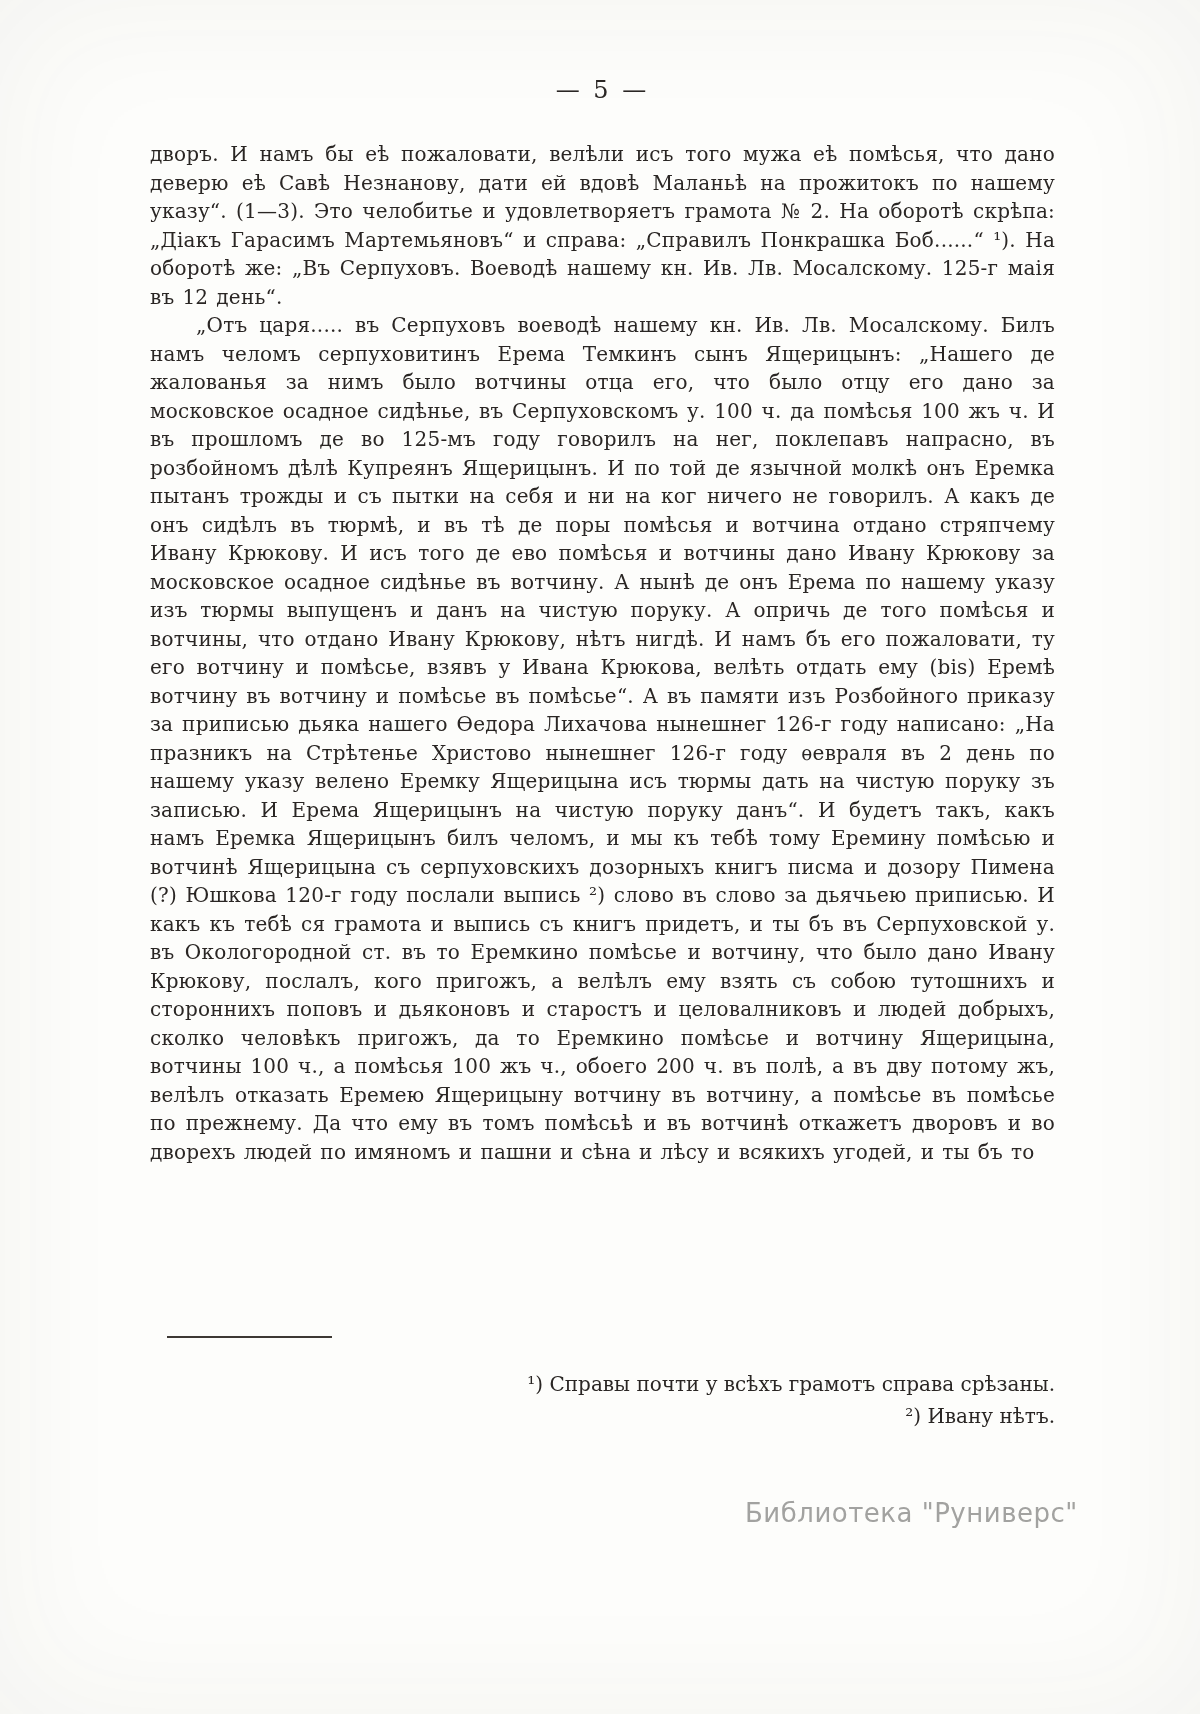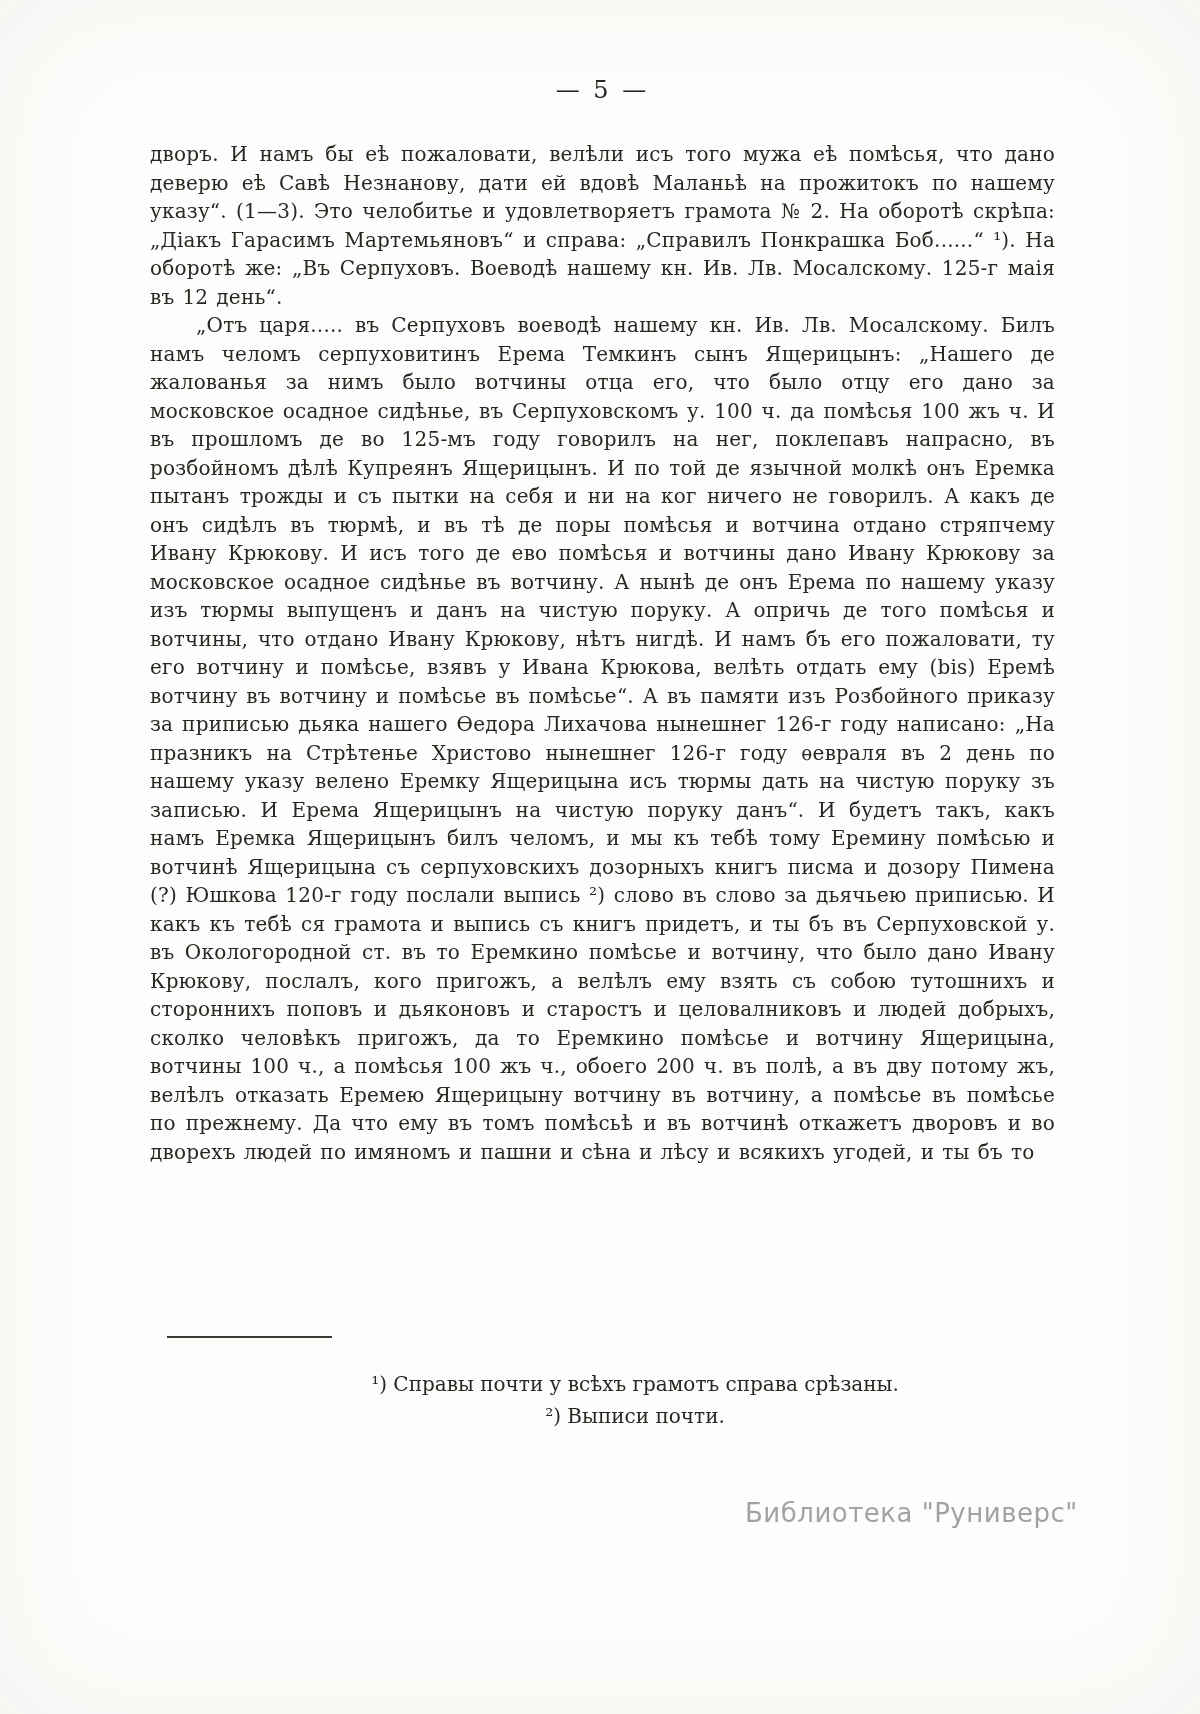--- a/index.html
+++ b/index.html
@@ -53,21 +53,21 @@
     width: 165px;
     border-top: 2px solid #3d3834;
   }
   .footnotes {
     position: absolute;
     top: 1368px;
     left: 215px;
     width: 840px;
     font-size: 20px;
     line-height: 32px;
-    text-align: center;
+    text-align: right;
   }
   .footnotes p {
     margin: 0;
   }
   .watermark {
     position: absolute;
     top: 1498px;
     left: 745px;
     font-family: "DejaVu Sans", "Liberation Sans", sans-serif;
     font-size: 26px;
@@ -86,18 +86,18 @@
 
   <main class="text-block">
     <p class="flush">дворъ. И намъ бы еѣ пожаловати, велѣли исъ того мужа еѣ помѣсья, что дано деверю еѣ Савѣ Незнанову, дати ей вдовѣ Маланьѣ на прожитокъ по нашему указу“. (1—3). Это челобитье и удовлетворяетъ грамота № 2. На оборотѣ скрѣпа: „Діакъ Гарасимъ Мартемьяновъ“ и справа: „Справилъ Понкрашка Боб......“ ¹). На оборотѣ же: „Въ Серпуховъ. Воеводѣ нашему кн. Ив. Лв. Мосалскому. 125-г маія въ 12 день“.</p>
     <p>„Отъ царя..... въ Серпуховъ воеводѣ нашему кн. Ив. Лв. Мосалскому. Билъ намъ челомъ серпуховитинъ Ерема Темкинъ сынъ Ящерицынъ: „Нашего де жалованья за нимъ было вотчины отца его, что было отцу его дано за московское осадное сидѣнье, въ Серпуховскомъ у. 100 ч. да помѣсья 100 жъ ч. И въ прошломъ де во 125-мъ году говорилъ на нег, поклепавъ напрасно, въ розбойномъ дѣлѣ Купреянъ Ящерицынъ. И по той де язычной молкѣ онъ Еремка пытанъ трожды и съ пытки на себя и ни на ког ничего не говорилъ. А какъ де онъ сидѣлъ въ тюрмѣ, и въ тѣ де поры помѣсья и вотчина отдано стряпчему Ивану Крюкову. И исъ того де ево помѣсья и вотчины дано Ивану Крюкову за московское осадное сидѣнье въ вотчину. А нынѣ де онъ Ерема по нашему указу изъ тюрмы выпущенъ и данъ на чистую поруку. А опричь де того помѣсья и вотчины, что отдано Ивану Крюкову, нѣтъ нигдѣ. И намъ бъ его пожаловати, ту его вотчину и помѣсье, взявъ у Ивана Крюкова, велѣть отдать ему (bis) Еремѣ вотчину въ вотчину и помѣсье въ помѣсье“. А въ памяти изъ Розбойного приказу за приписью дьяка нашего Ѳедора Лихачова нынешнег 126-г году написано: „На празникъ на Стрѣтенье Христово нынешнег 126-г году ѳевраля въ 2 день по нашему указу велено Еремку Ящерицына исъ тюрмы дать на чистую поруку зъ записью. И Ерема Ящерицынъ на чистую поруку данъ“. И будетъ такъ, какъ намъ Еремка Ящерицынъ билъ челомъ, и мы къ тебѣ тому Еремину помѣсью и вотчинѣ Ящерицына съ серпуховскихъ дозорныхъ книгъ писма и дозору Пимена (?) Юшкова 120-г году послали выпись ²) слово въ слово за дьячьею приписью. И какъ къ тебѣ ся грамота и выпись съ книгъ придетъ, и ты бъ въ Серпуховской у. въ Окологородной ст. въ то Еремкино помѣсье и вотчину, что было дано Ивану Крюкову, послалъ, кого пригожъ, а велѣлъ ему взять съ собою тутошнихъ и стороннихъ поповъ и дьяконовъ и старостъ и целовалниковъ и людей добрыхъ, сколко человѣкъ пригожъ, да то Еремкино помѣсье и вотчину Ящерицына, вотчины 100 ч., а помѣсья 100 жъ ч., обоего 200 ч. въ полѣ, а въ дву потому жъ, велѣлъ отказать Еремею Ящерицыну вотчину въ вотчину, а помѣсье въ помѣсье по прежнему. Да что ему въ томъ помѣсьѣ и въ вотчинѣ откажетъ дворовъ и во дворехъ людей по имяномъ и пашни и сѣна и лѣсу и всякихъ угодей, и ты бъ то</p>
   </main>
 
   <div class="footnote-rule"></div>
 
   <section class="footnotes">
     <p>¹) Справы почти у всѣхъ грамотъ справа срѣзаны.</p>
-    <p>²) Выписи почти.</p>
+    <p>²) Ивану нѣтъ.</p>
   </section>
 
   <div class="watermark">Библиотека "Руниверс"</div>
 
 </div>
 
 </body></html>

